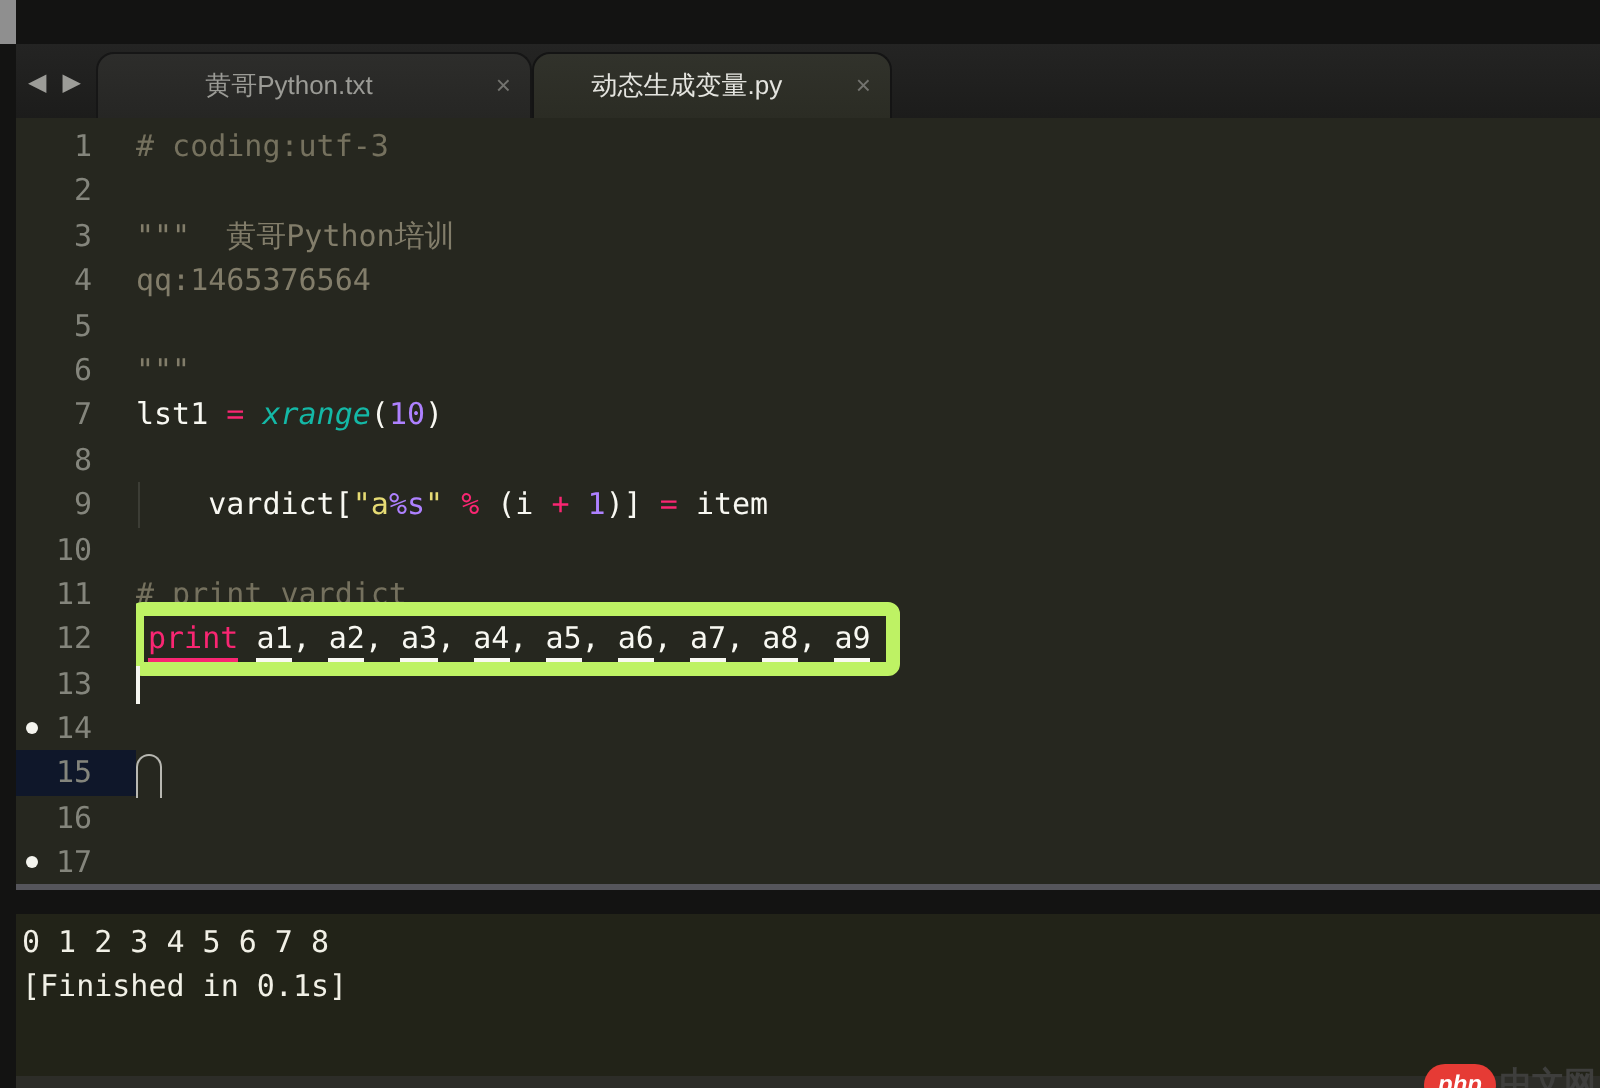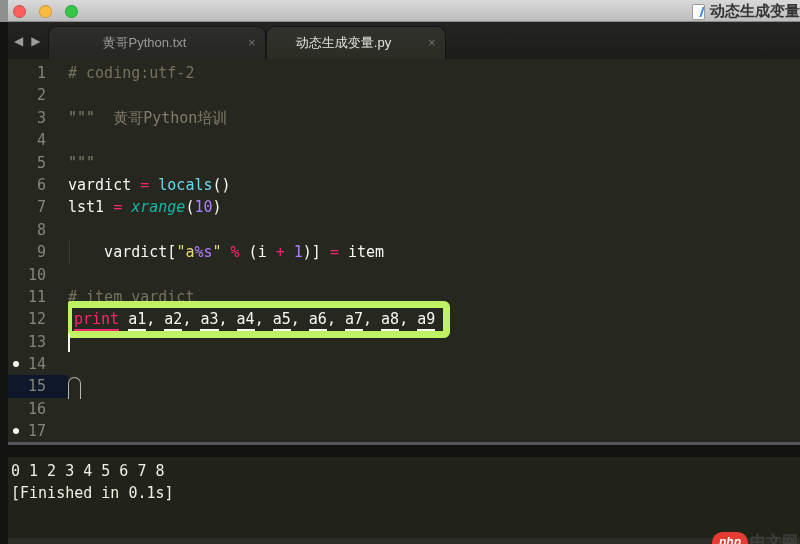--- a/index.html
+++ b/index.html
@@ -81,31 +81,20 @@
   .wm-text { color:#3e3e3c; font-size:16px; font-weight:bold; }
 </style>
 </head>
 <body>
 
 <div class="stage">
   <div class="edge-top"></div>
 
   <div class="window">
 
-    <div class="titlebar">
-      <div class="traffic">
-        <span class="tl red"></span>
-        <span class="tl yellow"></span>
-        <span class="tl green"></span>
-      </div>
-      <div class="title-wrap">
-        <span class="file-icon"></span>
-        <span>动态生成变量</span>
-      </div>
-    </div>
 
     <div class="tabbar">
       <div class="nav">
         <span>◀</span>
         <span>▶</span>
       </div>
       <div class="tab inactive">
         <span class="tab-label">黄哥Python.txt</span>
         <span class="tab-close">×</span>
       </div>
@@ -129,31 +118,31 @@
           <div class="gutter-line">10</div>
           <div class="gutter-line">11</div>
           <div class="gutter-line">12</div>
           <div class="gutter-line">13</div>
           <div class="gutter-line">14<span class="dot"></span></div>
           <div class="gutter-line active">15</div>
           <div class="gutter-line">16</div>
           <div class="gutter-line">17<span class="dot"></span></div>
         </div>
       <div class="code" id="code">
-          <div class="code-line"><span class="tk-c"># coding:utf-2</span></div>
+          <div class="code-line"><span class="tk-c"># coding:utf-3</span></div>
           <div class="code-line"></div>
           <div class="code-line"><span class="tk-d">"""  黄哥Python培训</span></div>
+          <div class="code-line"><span class="tk-d">qq:1465376564</span></div>
           <div class="code-line"></div>
           <div class="code-line"><span class="tk-d">"""</span></div>
-          <div class="code-line"><span class="tk-w">vardict </span><span class="tk-k">=</span><span class="tk-w"> </span><span class="tk-f">locals</span><span class="tk-w">()</span></div>
           <div class="code-line"><span class="tk-w">lst1 </span><span class="tk-k">=</span><span class="tk-w"> </span><span class="tk-fi">xrange</span><span class="tk-w">(</span><span class="tk-n">10</span><span class="tk-w">)</span></div>
           <div class="code-line"></div>
           <div class="code-line"><span class="guide"></span><span class="tk-w">    vardict[</span><span class="tk-s">"a</span><span class="tk-n">%s</span><span class="tk-s">"</span><span class="tk-w"> </span><span class="tk-k">%</span><span class="tk-w"> (i </span><span class="tk-k">+</span><span class="tk-w"> </span><span class="tk-n">1</span><span class="tk-w">)] </span><span class="tk-k">=</span><span class="tk-w"> item</span></div>
           <div class="code-line"></div>
-          <div class="code-line"><span class="tk-c"># item vardict</span></div>
+          <div class="code-line"><span class="tk-c"># print vardict</span></div>
           <div class="code-line"><span class="box"><span class="tk-k ul">print</span><span class="tk-w"> </span><span class="tk-w ul">a1</span><span class="tk-w">, </span><span class="tk-w ul">a2</span><span class="tk-w">, </span><span class="tk-w ul">a3</span><span class="tk-w">, </span><span class="tk-w ul">a4</span><span class="tk-w">, </span><span class="tk-w ul">a5</span><span class="tk-w">, </span><span class="tk-w ul">a6</span><span class="tk-w">, </span><span class="tk-w ul">a7</span><span class="tk-w">, </span><span class="tk-w ul">a8</span><span class="tk-w">, </span><span class="tk-w ul">a9</span></span></div>
           <div class="code-line"><span class="caret"></span></div>
           <div class="code-line"></div>
           <div class="code-line"><span class="openbox"></span></div>
         </div>
     </div>
 
     <div class="divider"></div>
 
     <div class="panel">

